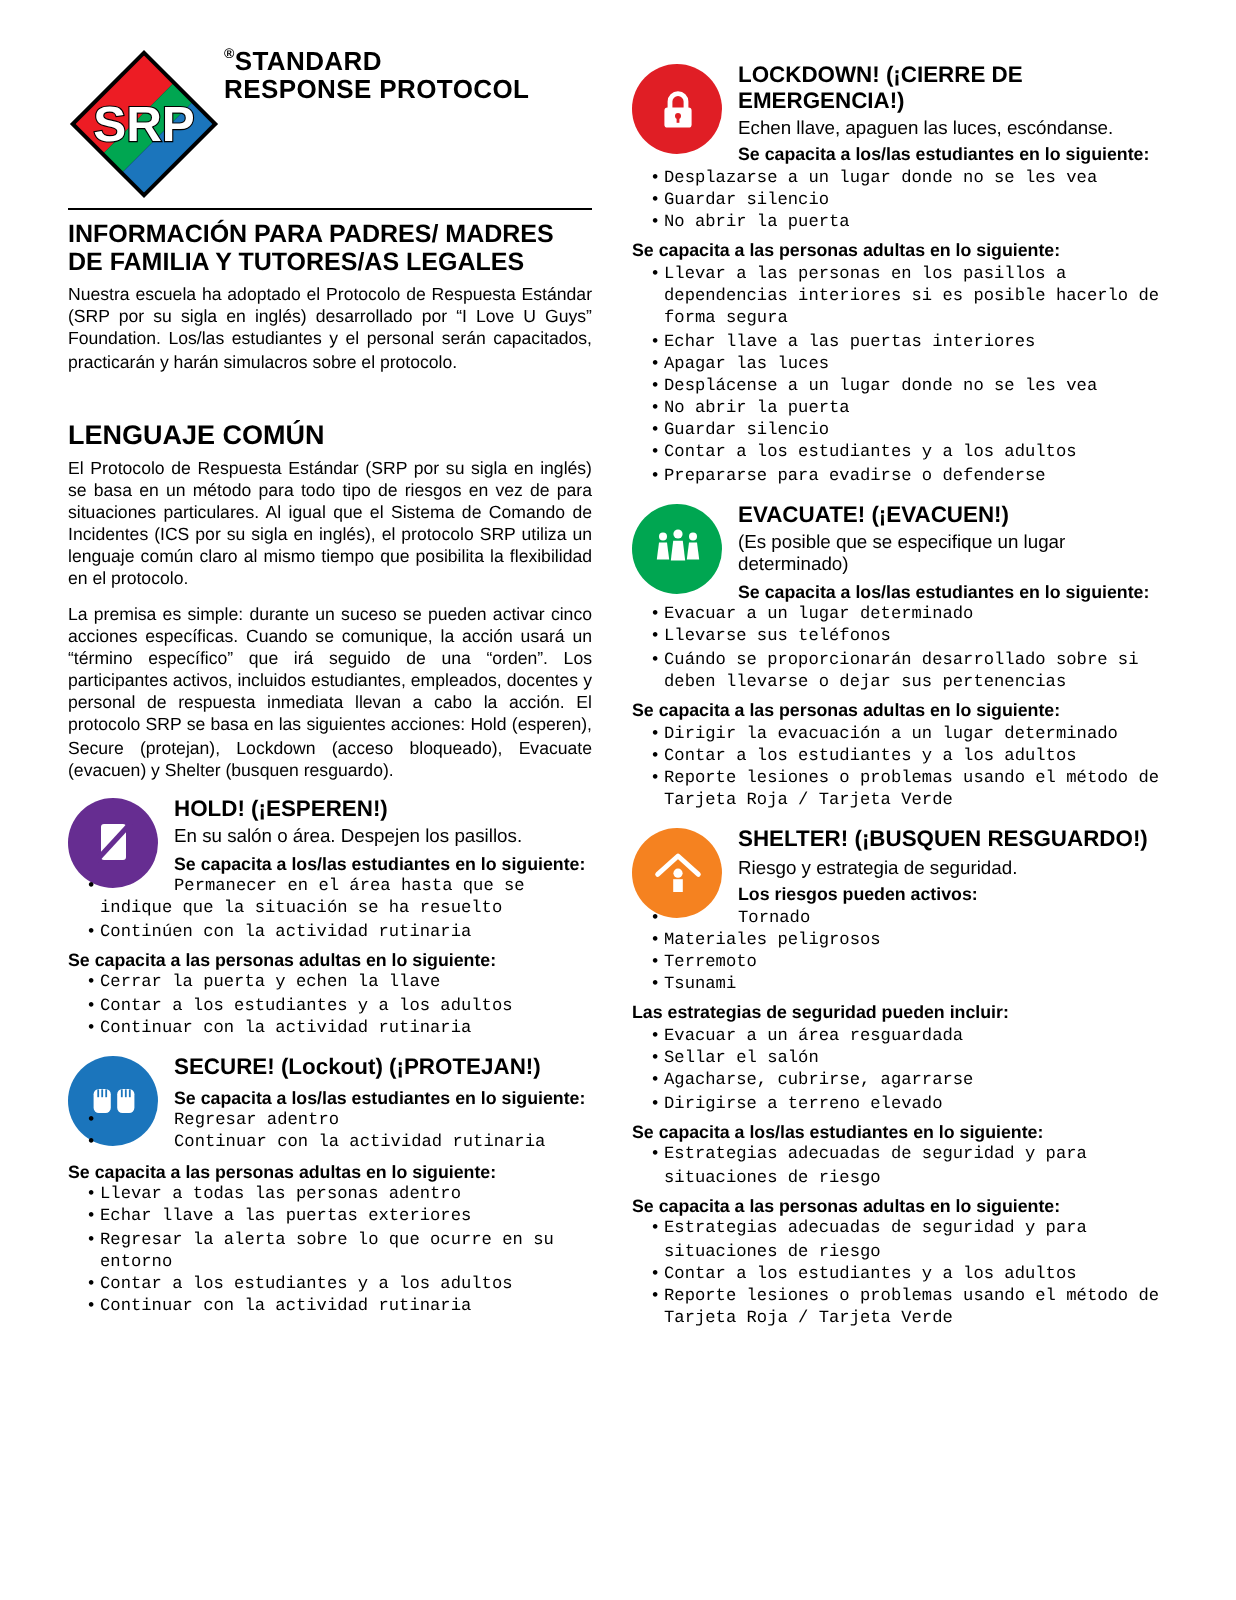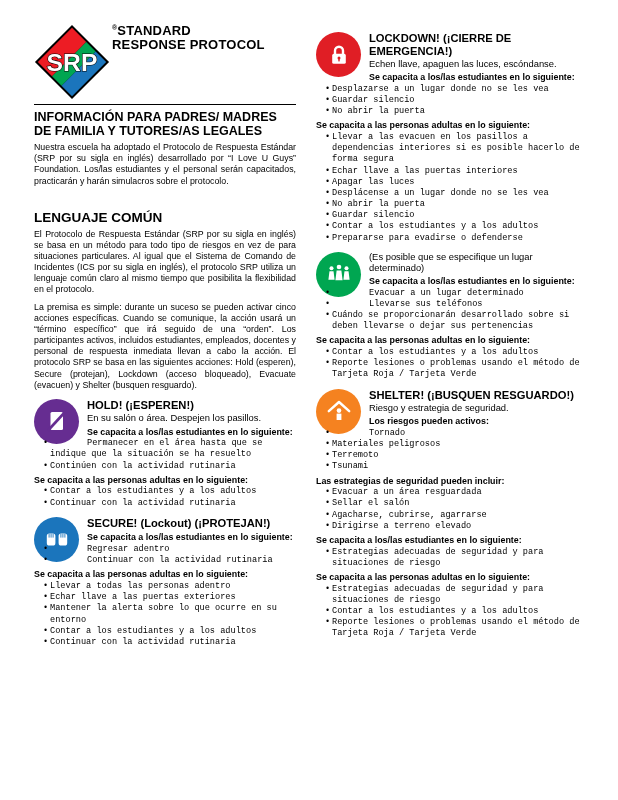--- a/index.html
+++ b/index.html
@@ -85,20 +85,21 @@
         </span>
         <h3 class="action-title">HOLD! (¡ESPEREN!)</h3>
         <p class="action-subtitle">En su salón o área. Despejen los pasillos.</p>
         <p class="group-label">Se capacita a los/las estudiantes en lo siguiente:</p>
         <ul class="bullets">
           <li>Permanecer en el área hasta que se indique que la situación se ha resuelto</li>
           <li>Continúen con la actividad rutinaria</li>
         </ul>
         <p class="group-label">Se capacita a las personas adultas en lo siguiente:</p>
         <ul class="bullets">
+          <li>Cerrar la puerta y echen la llave</li>
           <li>Contar a los estudiantes y a los adultos</li>
           <li>Continuar con la actividad rutinaria</li>
         </ul>
       </section>
       <section class="action">
         <span class="badge" style="background:#1B75BC">
           <svg width="26" height="26" viewBox="0 0 26 26">
             <g fill="#fff">
               <rect x="2.8" y="7.5" width="8.6" height="12" rx="2.6"></rect>
               <rect x="14.6" y="7.5" width="8.6" height="12" rx="2.6"></rect>
@@ -116,21 +117,21 @@
         <h3 class="action-title">SECURE! (Lockout) (¡PROTEJAN!)</h3>
         <p class="group-label">Se capacita a los/las estudiantes en lo siguiente:</p>
         <ul class="bullets">
           <li>Regresar adentro</li>
           <li>Continuar con la actividad rutinaria</li>
         </ul>
         <p class="group-label">Se capacita a las personas adultas en lo siguiente:</p>
         <ul class="bullets">
           <li>Llevar a todas las personas adentro</li>
           <li>Echar llave a las puertas exteriores</li>
-          <li>Mantener la alerta sobre lo que ocurre en su entorno</li>
+          <li>Regresar la alerta sobre lo que ocurre en su entorno</li>
           <li>Contar a los estudiantes y a los adultos</li>
           <li>Continuar con la actividad rutinaria</li>
         </ul>
       </section>
     </div>
 
   <div class="col col-right" id="col-right">
 
   <section class="action">
         <span class="badge" style="background:#E01E25">
@@ -144,21 +145,21 @@
         <h3 class="action-title">LOCKDOWN! (¡CIERRE DE EMERGENCIA!)</h3>
         <p class="action-subtitle">Echen llave, apaguen las luces, escóndanse.</p>
         <p class="group-label">Se capacita a los/las estudiantes en lo siguiente:</p>
         <ul class="bullets">
           <li>Desplazarse a un lugar donde no se les vea</li>
           <li>Guardar silencio</li>
           <li>No abrir la puerta</li>
         </ul>
         <p class="group-label">Se capacita a las personas adultas en lo siguiente:</p>
         <ul class="bullets">
-          <li>Llevar a las evacuen en los pasillos a dependencias interiores si es posible hacerlo de forma segura</li>
+          <li>Llevar a las personas en los pasillos a dependencias interiores si es posible hacerlo de forma segura</li>
           <li>Echar llave a las puertas interiores</li>
           <li>Apagar las luces</li>
           <li>Desplácense a un lugar donde no se les vea</li>
           <li>No abrir la puerta</li>
           <li>Guardar silencio</li>
           <li>Contar a los estudiantes y a los adultos</li>
           <li>Prepararse para evadirse o defenderse</li>
         </ul>
       </section>
       <section class="action">
@@ -167,29 +168,31 @@
             <g fill="#fff">
               <circle cx="5.5" cy="7.2" r="2"></circle>
               <path d="M3.5 10.2 h4 l1.1 8.6 h-6.2 z"></path>
               <circle cx="13" cy="6" r="2.3"></circle>
               <path d="M10.6 9.4 h4.8 l1.2 9.8 h-7.2 z"></path>
               <circle cx="20.5" cy="7.2" r="2"></circle>
               <path d="M18.5 10.2 h4 l1.1 8.6 h-6.2 z"></path>
             </g>
           </svg>
         </span>
+        <h3 class="action-title">EVACUATE! (¡EVACUEN!)</h3>
         <p class="action-subtitle">(Es posible que se especifique un lugar determinado)</p>
         <p class="group-label">Se capacita a los/las estudiantes en lo siguiente:</p>
         <ul class="bullets">
           <li>Evacuar a un lugar determinado</li>
           <li>Llevarse sus teléfonos</li>
           <li>Cuándo se proporcionarán desarrollado sobre si deben llevarse o dejar sus pertenencias</li>
         </ul>
         <p class="group-label">Se capacita a las personas adultas en lo siguiente:</p>
         <ul class="bullets">
+          <li>Dirigir la evacuación a un lugar determinado</li>
           <li>Contar a los estudiantes y a los adultos</li>
           <li>Reporte lesiones o problemas usando el método de Tarjeta Roja / Tarjeta Verde</li>
         </ul>
       </section>
       <section class="action">
         <span class="badge" style="background:#F58220">
           <svg width="26" height="26" viewBox="0 0 26 26">
             <path d="M2.8 13.2 L13 4 L23.2 13.2" fill="none" stroke="#fff" stroke-width="2.4" stroke-linejoin="round" stroke-linecap="round"></path>
             <g fill="#fff">
               <circle cx="13" cy="12.6" r="2.3"></circle>

